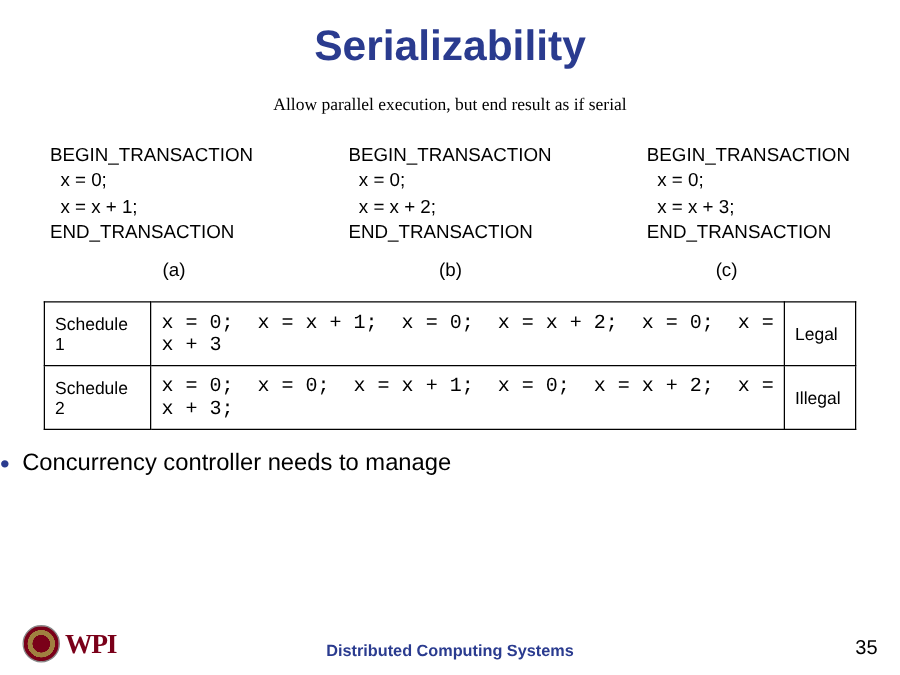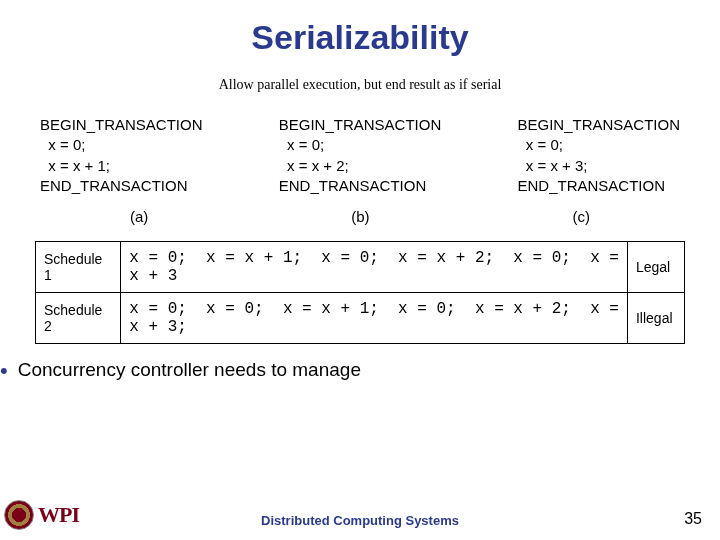--- a/index.html
+++ b/index.html
@@ -97,21 +97,21 @@
     position: absolute;
     bottom: 12px;
     right: 18px;
     font-size: 16px;
     font-family: "Trebuchet MS", sans-serif;
     color: #000000;
   }
   .logos {
     position: absolute;
     bottom: 10px;
-    left: 4px;
+    left: 18px;
     display: flex;
     gap: 4px;
     align-items: center;
   }
   .seal {
     width: 30px; height: 30px;
     border-radius: 50%;
     background: radial-gradient(circle at 50% 50%, #7a0019 35%, #a08040 36%, #a08040 55%, #7a0019 56%);
     border: 1px solid #888;
   }

